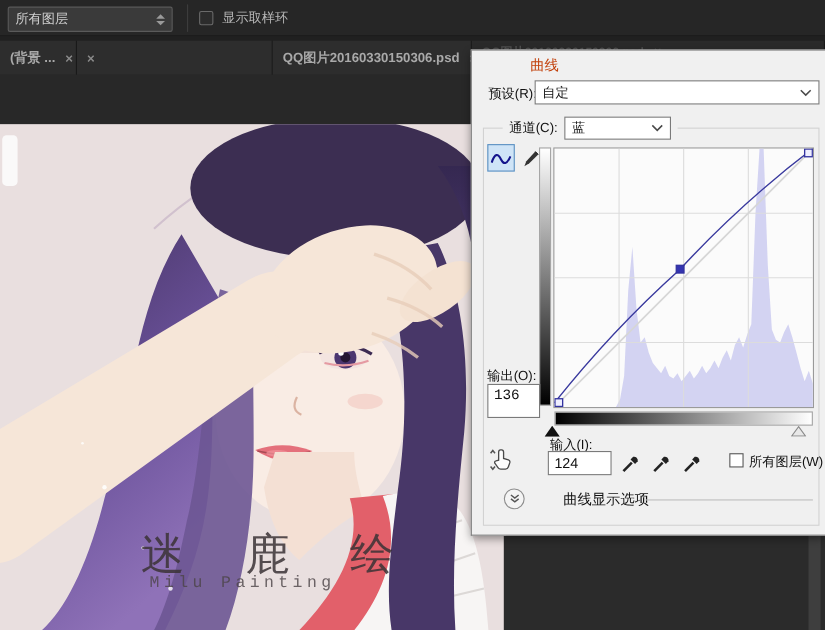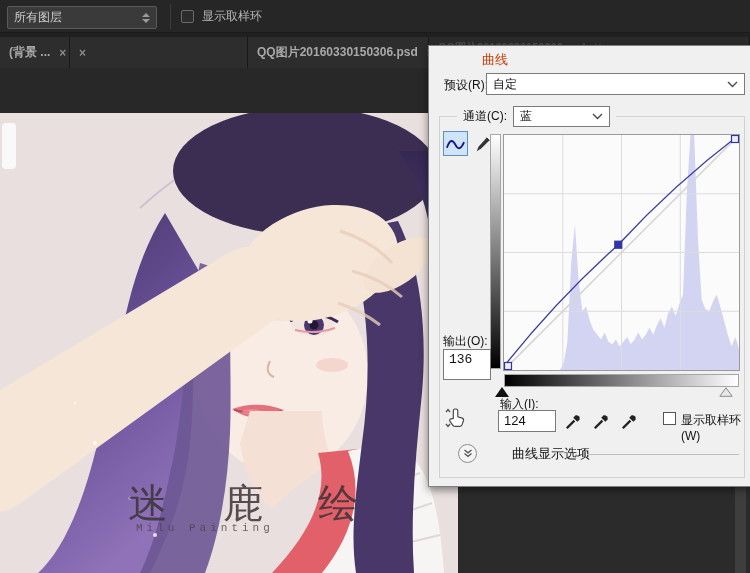--- a/index.html
+++ b/index.html
@@ -24,21 +24,21 @@
   .tab.t1 { width:70px; }
   .tab.t2 { width:178px; }
   .tab.t3 { width:181px; }
   .tab.t4 { flex:1; background:#2a2a2a; color:#4f4f4f; align-items:flex-start; padding-top:3px; font-size:11px; }
   .tab.t4 .close { color:#454545; }
 
   
   .pasteboard { position:absolute; left:0; top:68px; width:460px; height:505px; background:#282828; }
   .painting { position:absolute; left:0; top:113px; width:460px; height:460px; background:#e9dfdf; }
   .wm-cn { position:absolute; left:128px; top:363px; font-size:40px; letter-spacing:22px; color:#3b3336; opacity:.85; font-weight:400; }
-  .wm-en { position:absolute; left:136px; top:409px; font-size:11px; letter-spacing:4px; color:#4c4447; font-family:"Liberation Mono", monospace; opacity:.8; }
+  .wm-en { position:absolute; left:136px; top:409px; font-size:15px; letter-spacing:4px; color:#4c4447; font-family:"Liberation Mono", monospace; opacity:.8; }
 
   
   .br-panel { position:absolute; left:458px; top:487px; width:292px; height:86px; background:#2b2b2b; }
   .br-strip { position:absolute; left:277px; top:0; width:11px; height:86px; background:#3e3e3e; }
 
   
   .dialog { position:absolute; left:428px; top:45px; width:322px; height:442px; background:#f0f0f0; border:1px solid #808080; border-right:none; box-shadow:0 3px 8px rgba(0,0,0,.45); font-size:12px; color:#111; }
   .dlg-title { position:absolute; left:13px; top:5px; font-size:13px; color:#c2410c;margin-left:40px; }
   .dlg-label { position:absolute; color:#111; }
   .select { position:absolute; height:22px; background:#fff; border:1px solid #7a7a7a; display:flex; align-items:center; padding:0 6px; }
@@ -247,21 +247,21 @@
         </svg>
     </div>
     <div class="toolbtn" style="left:190px; top:362px; width:24px; height:24px;">
       <svg width="20" height="20" viewBox="0 0 17 17">
           <path d="M1.5 15.5 L8 9" stroke="#222" stroke-width="2"></path>
           <path d="M7 6.5 l3.5 3.5 2-2 a2.9 2.9 0 0 0 -3.5-3.5 z" fill="#222"></path>
         </svg>
     </div>
 
     <span class="cb-light"></span>
-    <span class="dlg-label" style="left:252px; top:366px;">显示取样环(W)</span>
+    <span class="dlg-label" style="left:252px; top:366px;">所有图层(W)</span>
 
     <div class="opt-toggle">
       <svg width="10" height="9" viewBox="0 0 10 9">
           <path d="M1.5 1 L5 3.8 L8.5 1 M1.5 4.5 L5 7.3 L8.5 4.5" stroke="#555" stroke-width="1.3" fill="none"></path>
         </svg>
     </div>
     <span class="dlg-label" style="left:55px; top:399px; font-size:13px;padding-left:28px;">曲线显示选项</span>
     <div class="opt-line"></div>
   </div>
 

